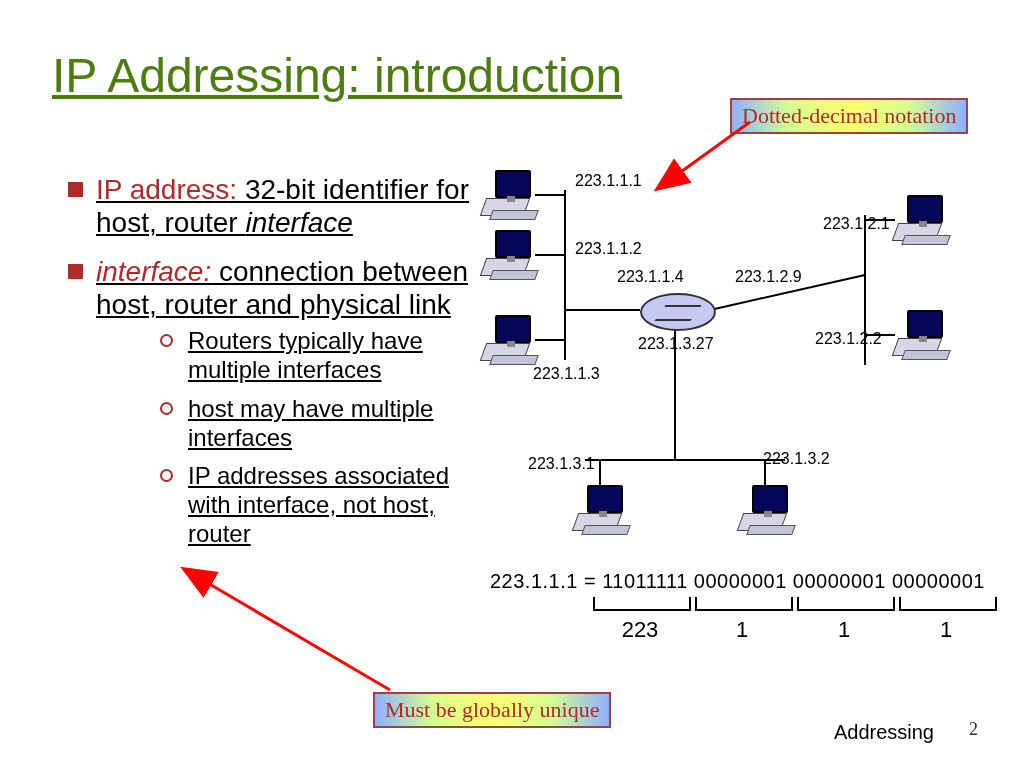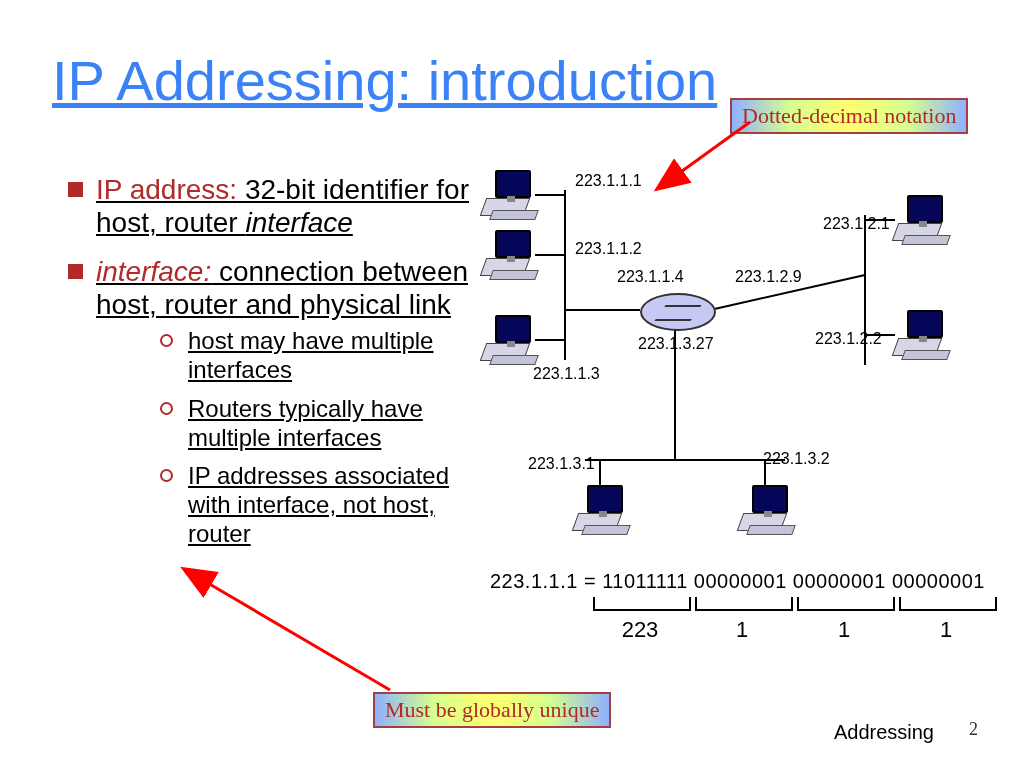--- a/index.html
+++ b/index.html
@@ -9,22 +9,22 @@
     height: 768px;
     background: white;
     font-family: "Trebuchet MS", "Comic Sans MS", sans-serif;
     position: relative;
     overflow: hidden;
   }
   .title {
     position: absolute;
     top: 48px;
     left: 52px;
-    font-size: 56px;
-    color: #3b82f6;
+    font-size: 48px;
+    color: #4d7c0f;
     font-family: "Trebuchet MS", sans-serif;
     text-decoration: underline;
   }
   .content {
     position: absolute;
     top: 173px;
     left: 68px;
     width: 420px;
     font-size: 28px;
     color: #000;
@@ -197,22 +197,22 @@
 
 <div class="title">IP Addressing: introduction</div>
 
 <div class="content">
   <div class="b1">
     <span class="term">IP address:</span><span> 32-bit identifier for host, router </span><span class="ital">interface</span>
   </div>
   <div class="b1">
     <span class="term ital">interface:</span><span> connection between host, router and physical link</span>
     <div class="sub">
+      <div class="b2"><span>Routers typically have multiple interfaces</span></div>
       <div class="b2"><span>host may have multiple interfaces</span></div>
-      <div class="b2"><span>Routers typically have multiple interfaces</span></div>
       <div class="b2"><span>IP addresses associated with interface, not host, router</span></div>
     </div>
   </div>
 </div>
 
 <div class="callout" style="left:730px; top:98px;">Dotted-decimal notation</div>
 <div class="callout" style="left:373px; top:692px;">Must be globally unique</div>
 
 <svg class="arrows" width="1024" height="768">
   <defs>

